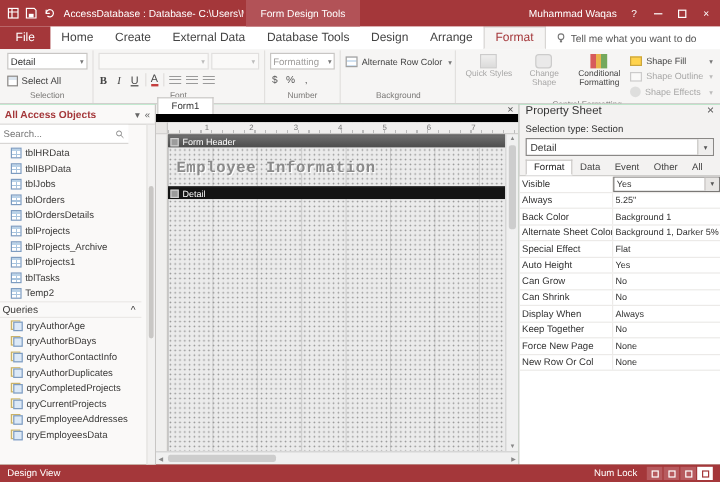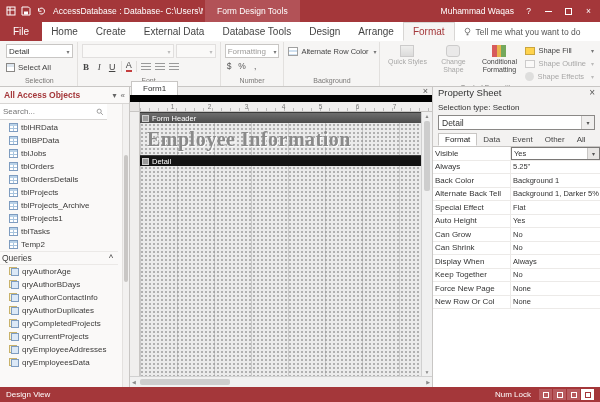--- a/index.html
+++ b/index.html
@@ -99,21 +99,21 @@
 .form-area{flex:1;display:flex;flex-direction:column;min-width:0;background:#DCDCDC}
 .grid-bg{background-color:#EBEBEB;background-image:
   linear-gradient(90deg,rgba(140,140,140,.35) 1px,transparent 1px),
   radial-gradient(circle,#8f8f8f .6px,transparent .9px);
   background-size:37px 100%,4px 4px}
 .sec-bar{height:11px;background:linear-gradient(#6e6e6e,#4c4c4c);color:#fff;font-size:7.5px;display:flex;align-items:center;gap:3px;padding-left:2px;border-top:1px solid #3a3a3a;flex:0 0 auto}
 .sec-bar.selected{background:#141414}
 .sec-handle{width:7px;height:7px;background:#9c9c9c;border:1px solid #cfcfcf}
 .header-grid{height:32px;position:relative;flex:0 0 auto}
 .form-title{position:absolute;left:3px;top:2px;bottom:2px;right:40%;display:flex;align-items:center;padding-left:4px;
-  font-family:Liberation Serif, serif;font-weight:bold;font-size:20px;color:#8a8a8a;letter-spacing:.5px;text-shadow:1px 1px 0 #fdfdfd;white-space:nowrap}
+  font-family:Liberation Mono, monospace;font-weight:bold;font-size:13px;color:#8a8a8a;letter-spacing:.5px;text-shadow:1px 1px 0 #fdfdfd;white-space:nowrap}
 .detail-grid{flex:1}
 .vscroll{width:11px;background:#F0F0F0;border-left:1px solid #D0D0D0;display:flex;flex-direction:column;align-items:center;font-size:5px;color:#888;padding:1px 0;flex:0 0 auto}
 .vtrack{flex:1;width:100%;position:relative}
 .vtrack .thumb{position:absolute;left:2px;right:2px;top:2px;height:70px;background:#CDCDCD;border-radius:2px}
 .hscroll{height:11px;background:#F0F0F0;border-top:1px solid #D0D0D0;display:flex;align-items:center;font-size:5px;color:#888;padding:0 2px;gap:2px;flex:0 0 auto}
 .htrack{flex:1;height:100%;position:relative}
 .htrack .thumb{position:absolute;top:2px;bottom:2px;left:2px;width:90px;background:#CDCDCD;border-radius:2px}
 
 
 .props{width:168px;background:#F3F2F1;border-left:1px solid #C8C6C4;display:flex;flex-direction:column;font-size:8px;flex:0 0 auto}
@@ -468,21 +468,21 @@
         </div>
         <div class="prow">
             <span class="pname">Always</span>
             <span class="pval">5.25"</span>
           </div>
         <div class="prow">
             <span class="pname">Back Color</span>
             <span class="pval">Background 1</span>
           </div>
         <div class="prow">
-            <span class="pname">Alternate Back Tell</span>
+            <span class="pname">Alternate Sheet Color</span>
             <span class="pval">Background 1, Darker 5%</span>
           </div>
         <div class="prow">
             <span class="pname">Special Effect</span>
             <span class="pval">Flat</span>
           </div>
         <div class="prow">
             <span class="pname">Auto Height</span>
             <span class="pval">Yes</span>
           </div>

